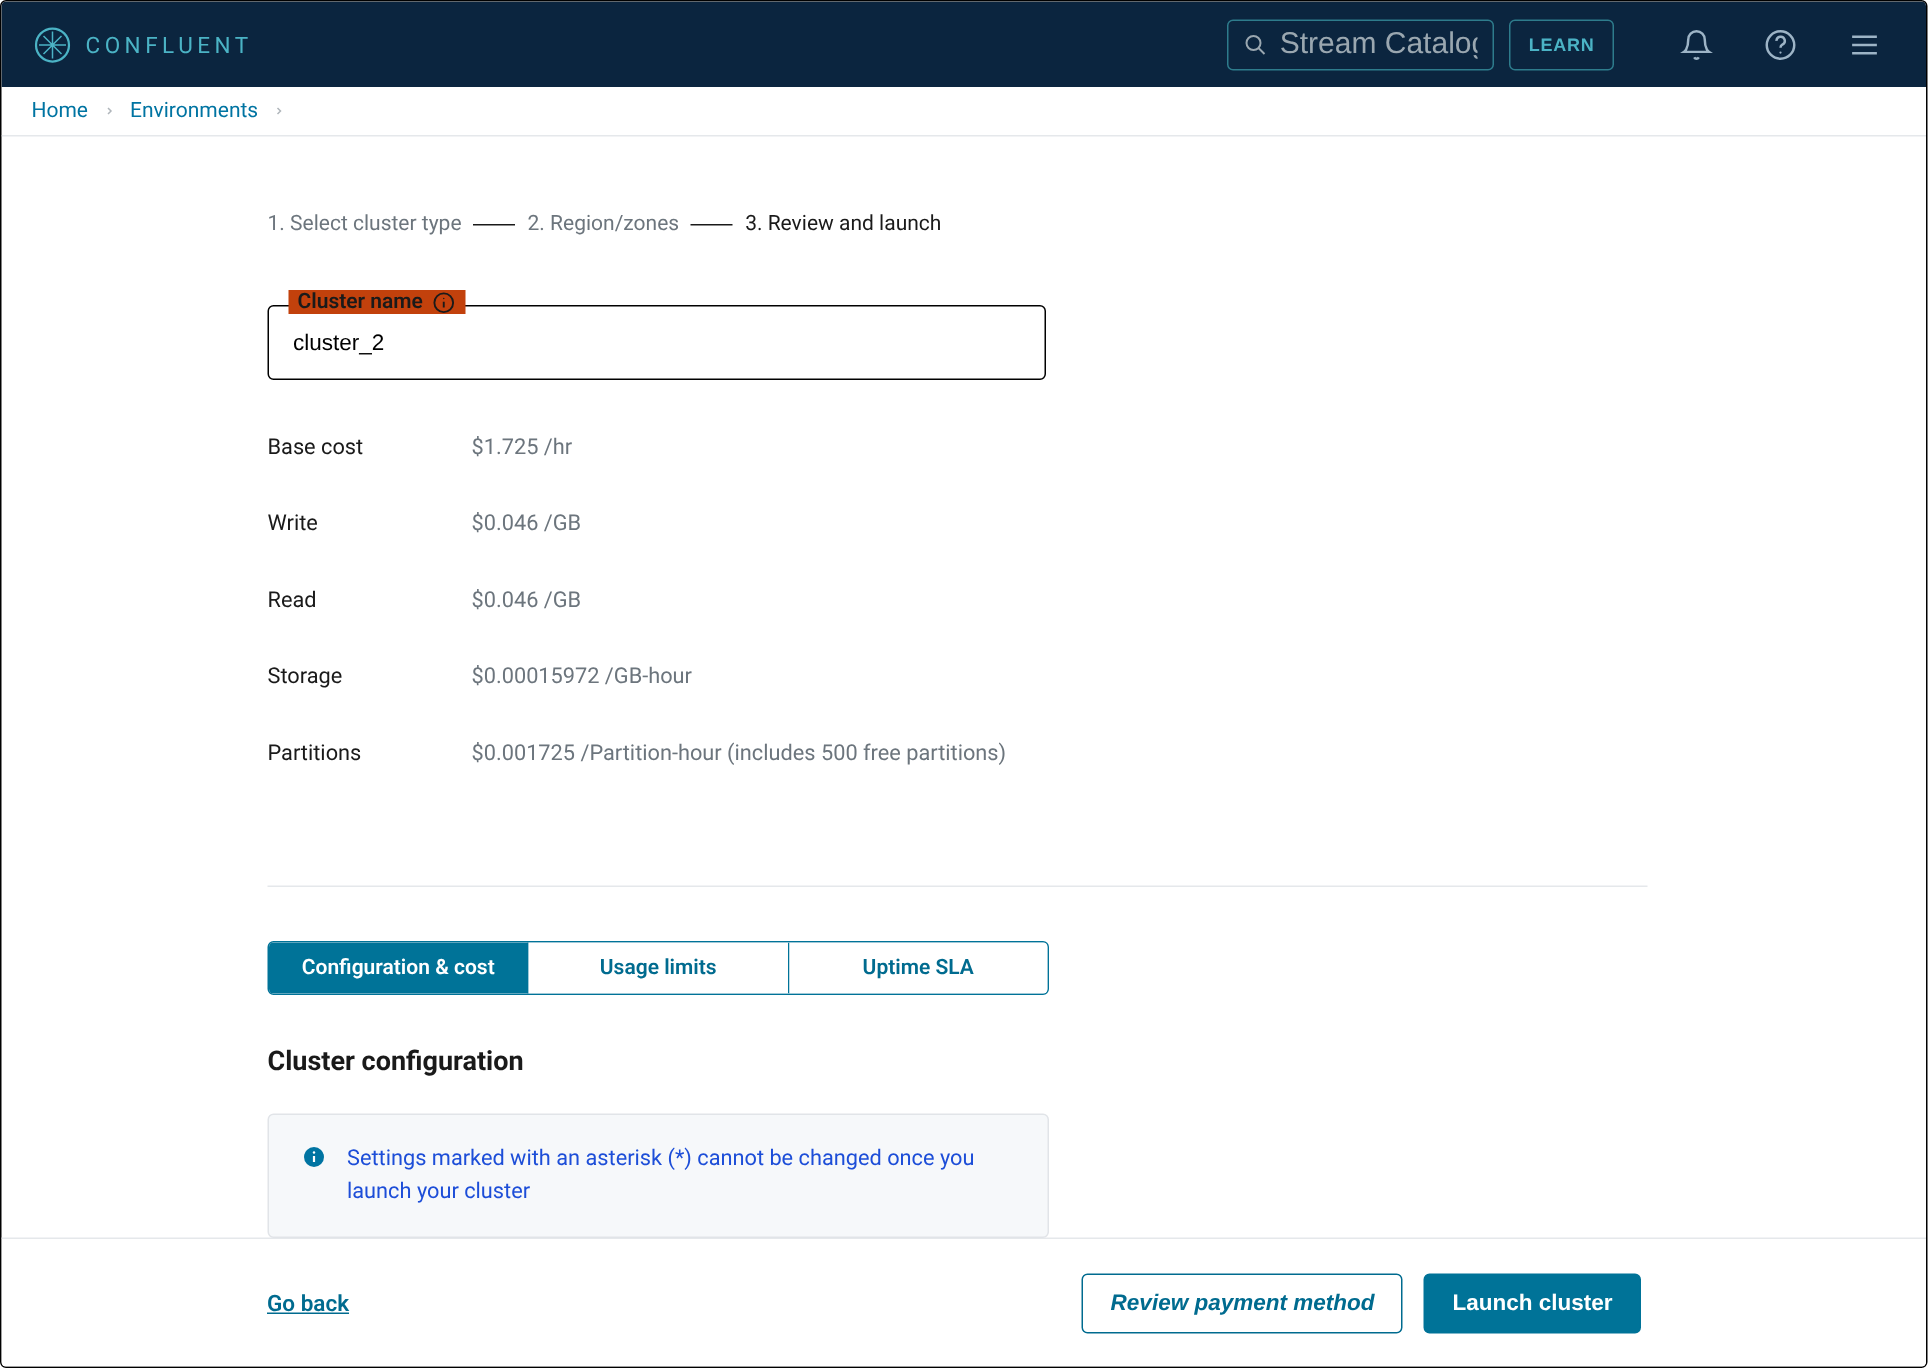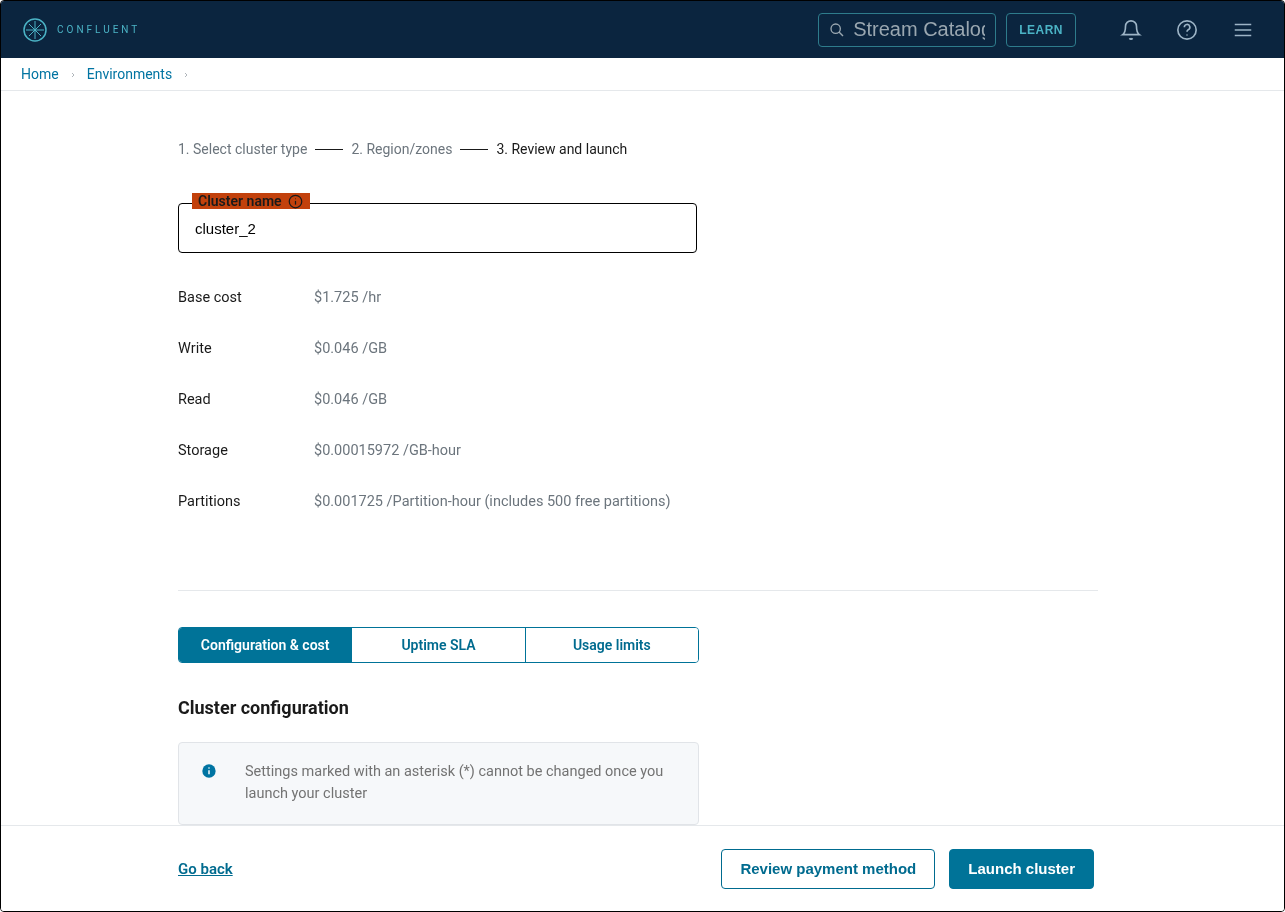--- a/index.html
+++ b/index.html
@@ -33,21 +33,21 @@
     .logo {
       display: flex;
       align-items: center;
       gap: 10px;
       color: #42b4c7;
       color: #3ea9bb;
     }
     .logo svg { display: block; }
     .logo-text {
       color: #4bb3c5;
-      font-size: 10px;
+      font-size: 15px;
       letter-spacing: 3px;
       font-weight: 400;
     }
     .header-spacer { flex: 1; }
     .search-box {
       display: flex;
       align-items: center;
       border: 1px solid #2b6c7a;
       border: 1px solid #2e7c8c;
       border-radius: 4px;
@@ -230,23 +230,23 @@
     }
     
     
     .notice {
       width: 521px;
       border: 1px solid #e1e4e8;
       background: #f6f8fa;
       border-radius: 4px;
       padding: 18px 22px;
       display: flex;
-      gap: 28px;
+      gap: 14px;
       font-size: 14.5px;
-      color: #737373;
+      color: #1d4ed8;
       line-height: 1.55;
       margin-bottom: 28px;
     }
     .notice-icon { flex-shrink:0; margin-top:2px; }
     
     
     .config-grid {
       display: grid;
       grid-template-columns: 106px 140px 130px 1fr;
       font-size: 14.5px;
@@ -279,20 +279,21 @@
       border-radius: 4px;
       font-size: 15px;
       font-weight: 600;
       cursor: pointer;
     }
     .btn-outline {
       background: #fff;
       border: 1px solid #006b8f;
       color: #006b8f;
       margin-right: 14px;
+      font-style: italic;
     }
     .btn-primary {
       background: #007398;
       border: 1px solid #007398;
       color: #fff;
     }
   </style>
 </head>
 <body>
 
@@ -387,22 +388,22 @@
       <dt>Storage</dt>
       <dd>$0.00015972 /GB-hour</dd>
       <dt>Partitions</dt>
       <dd>$0.001725 /Partition-hour (includes 500 free partitions)</dd>
     </dl>
 
     <hr class="divider">
 
     <div class="tabs">
       <div class="tab active">Configuration &amp; cost</div>
+      <div class="tab">Usage limits</div>
       <div class="tab">Uptime SLA</div>
-      <div class="tab">Usage limits</div>
     </div>
 
     <div class="section-title">Cluster configuration</div>
 
     <div class="notice">
       <span class="notice-icon">
         <svg width="16" height="16" viewBox="0 0 24 24">
           <circle cx="12" cy="12" r="10" fill="#0074a2"></circle>
           <line x1="12" y1="11" x2="12" y2="17" stroke="#fff" stroke-width="2.2"></line>
           <circle cx="12" cy="7.5" r="1.2" fill="#fff"></circle>

